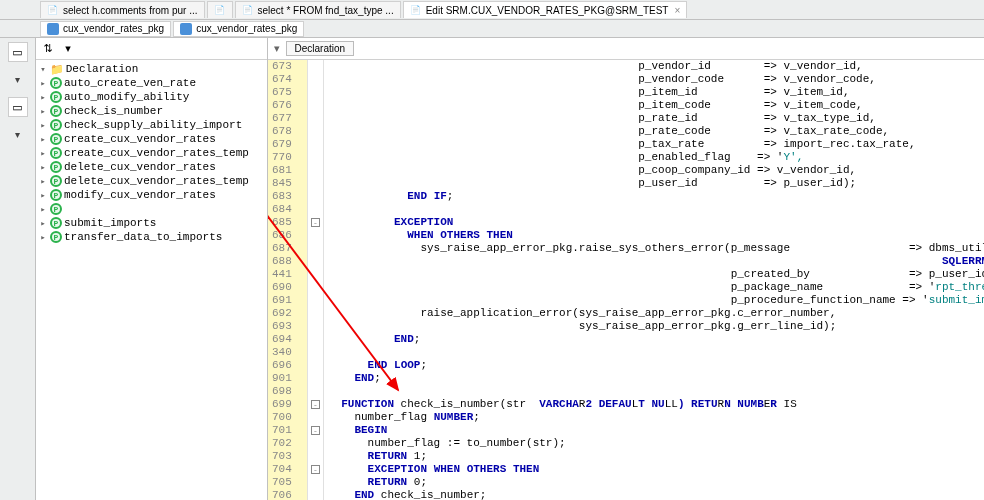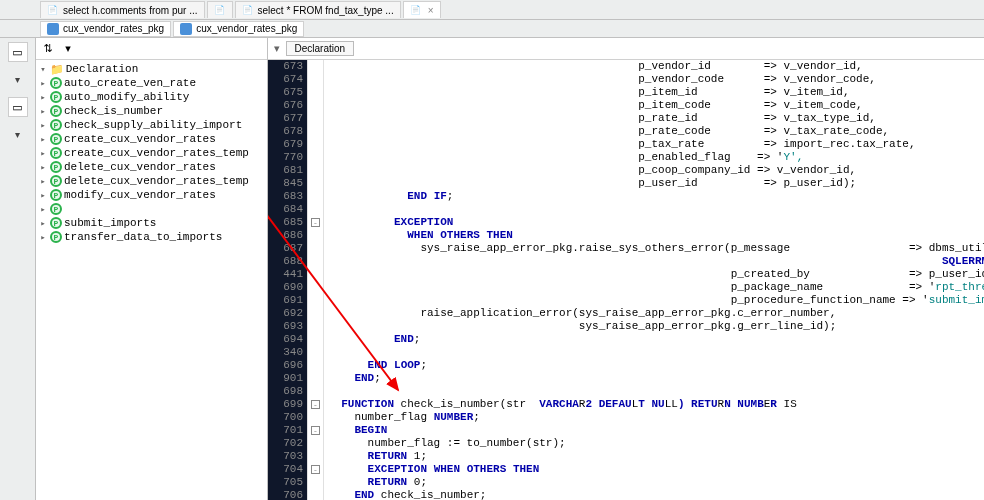--- a/index.html
+++ b/index.html
@@ -29,21 +29,21 @@
 .outline-tree { flex:1; overflow:auto; font-family: Consolas, "Courier New", monospace; font-size:11px; padding:2px 0; }
 .tree-row { display:flex; align-items:center; gap:2px; padding:0 2px; height:14px; cursor:pointer; white-space:nowrap; }
 .expander { width:10px; text-align:center; color:#666; font-size:9px; }
 .folder-icon { color:#d9a441; font-size:11px; }
 .p-icon { width:12px; height:12px; border:2px solid #2bb24c; border-radius:50%; display:inline-flex; align-items:center; justify-content:center; font-size:8px; font-weight:bold; color:#2bb24c; background:#e8f8ec; }
 
 .editor-panel { flex:1; display:flex; flex-direction:column; background:#fff; min-width:0; }
 .editor-toolbar { height:22px; border-bottom:1px solid #d0d0d0; display:flex; align-items:center; padding:0 6px; gap:6px; }
 .decl-btn { border:1px solid #bbb; background:#f8f8f8; padding:1px 8px; font-size:10px; cursor:pointer; }
 .code-area { flex:1; display:flex; overflow:hidden; font-family: Consolas, "Courier New", monospace; font-size:11px; position:relative; }
-.line-col { width:40px; background:#0f172a; border-right:1px solid #e0e0e0; text-align:right; color:#888; padding:0 4px;font-family:Liberation Mono, monospace; }
+.line-col { width:40px; background:#fef9c3; border-right:1px solid #e0e0e0; text-align:left; color:#888; padding:0 4px;font-family:Liberation Mono, monospace; }
 .fold-col { width:16px; background:#fff; border-right:1px solid #e0e0e0; text-align:center; color:#888; }
 .code-col { flex:1; overflow:auto; white-space:pre; padding-left:4px; color:#000; }
 .line { height:13px; line-height:13px; }
 .kw { color:#0000aa; font-weight:bold; }
 .str { color:#008080; }
 .fold-box { display:inline-block; width:9px; height:9px; border:1px solid #888; font-size:8px; line-height:7px; text-align:center; background:#fff; cursor:pointer; }
 
 .arrow-svg { position:absolute; left:0; top:0; pointer-events:none; }
 </style>
 </head>
@@ -56,20 +56,21 @@
     </div>
     <div class="file-tab">
       <span class="sql-icon">📄</span>
     </div>
     <div class="file-tab">
       <span class="sql-icon">📄</span>
       <span>select * FROM fnd_tax_type ...</span>
     </div>
     <div class="file-tab active">
       <span class="sql-icon">📄</span>
+      <span>Edit SRM.CUX_VENDOR_RATES_PKG@SRM_TEST</span>
       <span class="close-x">×</span>
     </div>
   </div>
 
 <div class="subtabs" id="sub-tabs">
     <div class="subtab">
       <span class="pkg-icon"></span>
       <span>cux_vendor_rates_pkg</span>
     </div>
     <div class="subtab">

